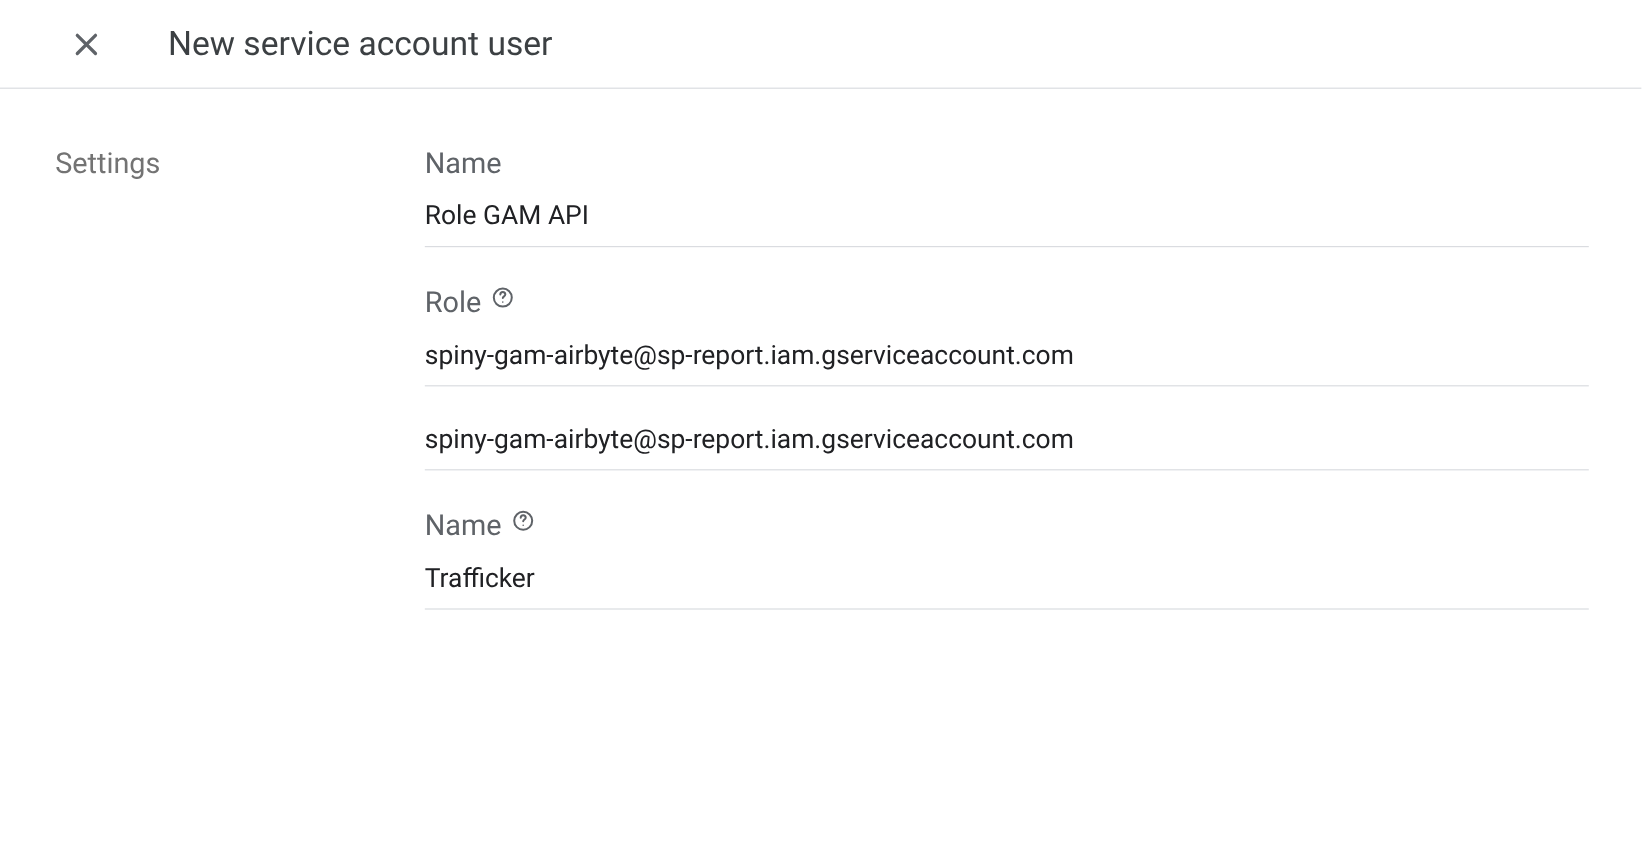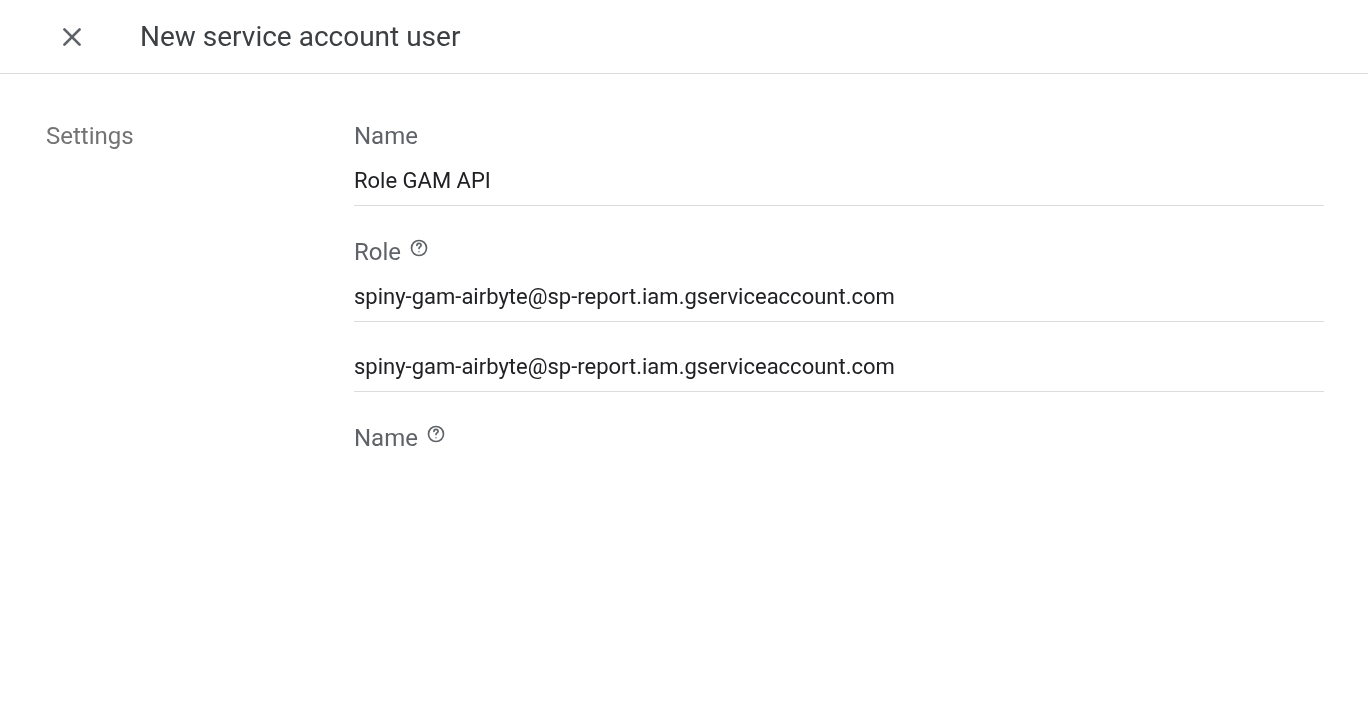--- a/index.html
+++ b/index.html
@@ -137,16 +137,17 @@
       <div class="field-label">
         <span>Name</span>
         <span class="help-icon">
           <svg viewBox="0 0 24 24" fill="none" stroke="currentColor" stroke-width="2">
             <circle cx="12" cy="12" r="9"></circle>
             <path d="M9.5 9a2.5 2.5 0 0 1 5 0c0 1.5-2.5 2-2.5 3.5" stroke-linecap="round"></path>
             <circle cx="12" cy="16.5" r="0.8" fill="currentColor" stroke="none"></circle>
           </svg>
         </span>
       </div>
+      <div class="field-value">Trafficker</div>
     </div>
 
   </div>
 </div>
 
 </body></html>

